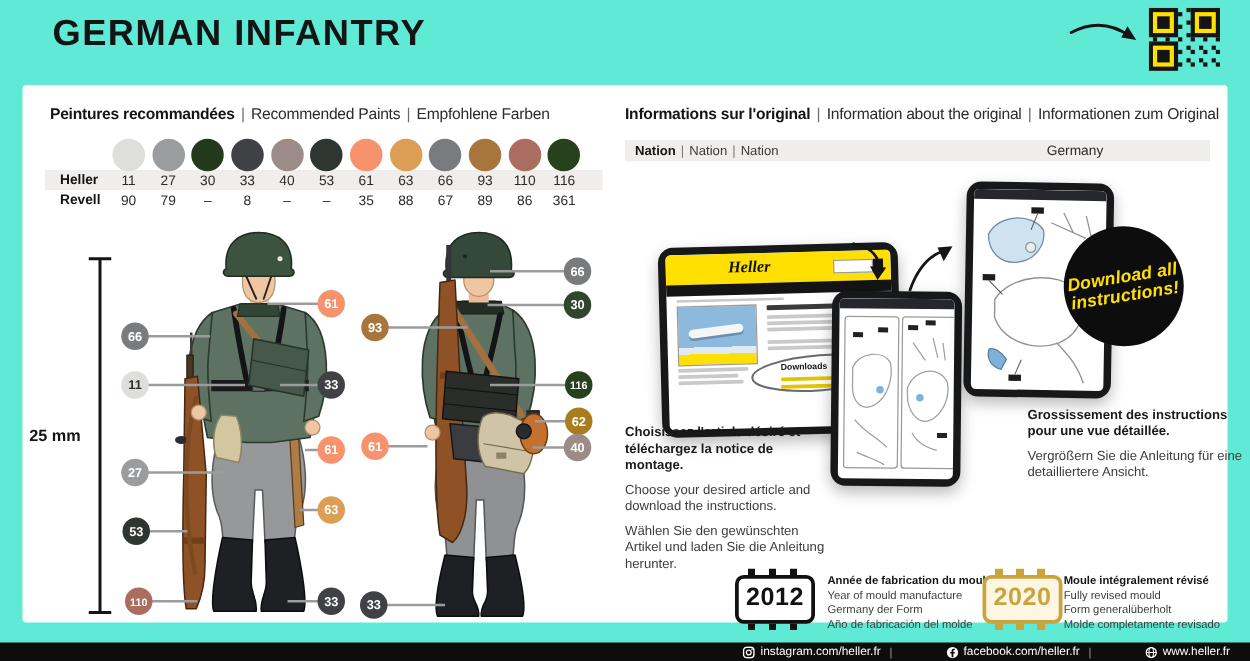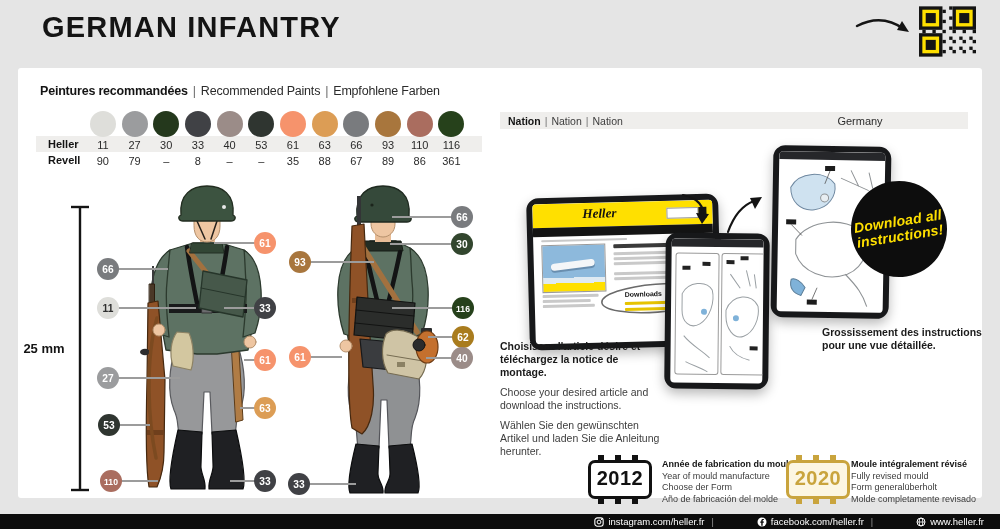--- a/index.html
+++ b/index.html
@@ -1,16 +1,16 @@
 <!DOCTYPE html>
 <html><head>
 <meta charset="utf-8">
 <style>
   html,body{margin:0;padding:0;background:#888;}
-  .page{position:relative;width:1000px;height:529px;background:#e5e5e5;overflow:hidden;
+  .page{position:relative;width:1000px;height:529px;background:#5eead4;overflow:hidden;
         font-family:"Liberation Sans",sans-serif;color:#141414;}
   .abs{position:absolute;}
   
   .title{left:42px;top:11px;font-size:29px;font-weight:bold;letter-spacing:1.2px;white-space:nowrap;}
   .more-info{right:142px;top:10px;text-align:right;line-height:17px;font-size:13px;}
   .more-info .b{font-weight:bold;font-size:14px;}
   .qr{left:919px;top:6px;width:57px;height:51px;}
   
   .panel{left:18px;top:68px;width:964px;height:430px;background:#fff;border-radius:3px;}
   .sec-heading{top:84px;font-size:12.5px;letter-spacing:-0.2px;white-space:nowrap;color:#2b2b2b;}
@@ -202,20 +202,23 @@
       <div class="cell">–</div>
       <div class="cell">–</div>
       <div class="cell">35</div>
       <div class="cell">88</div>
       <div class="cell">67</div>
       <div class="cell">89</div>
       <div class="cell">86</div>
       <div class="cell">361</div>
     </div>
 
+  <div class="abs sec-heading" style="left:500px">
+    <span class="b">Informations sur l'original</span><span class="sep">|</span><span>Information about the original</span><span class="sep">|</span><span>Informationen zum Original</span>
+  </div>
   <div class="abs band nation-band"></div>
   <div class="abs nation-label">
     <span class="b">Nation</span><span class="sep">|</span><span>Nation</span><span class="sep">|</span><span>Nation</span>
   </div>
   <div class="abs nation-value">Germany</div>
 
   <div class="abs tablet t1">
     <div class="screen">
       <div class="web-head">
         <span class="web-logo">Heller</span>
@@ -303,27 +306,28 @@
     <polygon points="112,42 100,43 105,54" fill="#141414"></polygon>
   </svg>
 
   <div class="abs step step1">
     <p class="b">Choisissez l'article désiré et téléchargez la notice de montage.</p>
     <p>Choose your desired article and download the instructions.</p>
     <p>Wählen Sie den gewünschten Artikel und laden Sie die Anleitung herunter.</p>
   </div>
   <div class="abs step step2">
     <p class="b">Grossissement des instructions pour une vue détaillée.</p>
+    <p>Vergrößern Sie die Anleitung für eine detailliertere Ansicht.</p>
   </div>
 
   <div class="abs stamp stamp1">2012</div>
   <div class="abs stamp-text stext1" id="stamp-text-1">
       <div class="b">Année de fabrication du moule</div>
       <div>Year of mould manufacture</div>
-      <div>Choose der Form</div>
+      <div>Germany der Form</div>
       <div>Año de fabricación del molde</div>
     </div>
   <div class="abs stamp stamp2">2020</div>
   <div class="abs stamp-text stext2" id="stamp-text-2">
       <div class="b">Moule intégralement révisé</div>
       <div>Fully revised mould</div>
       <div>Form generalüberholt</div>
       <div>Molde completamente revisado</div>
     </div>
 

